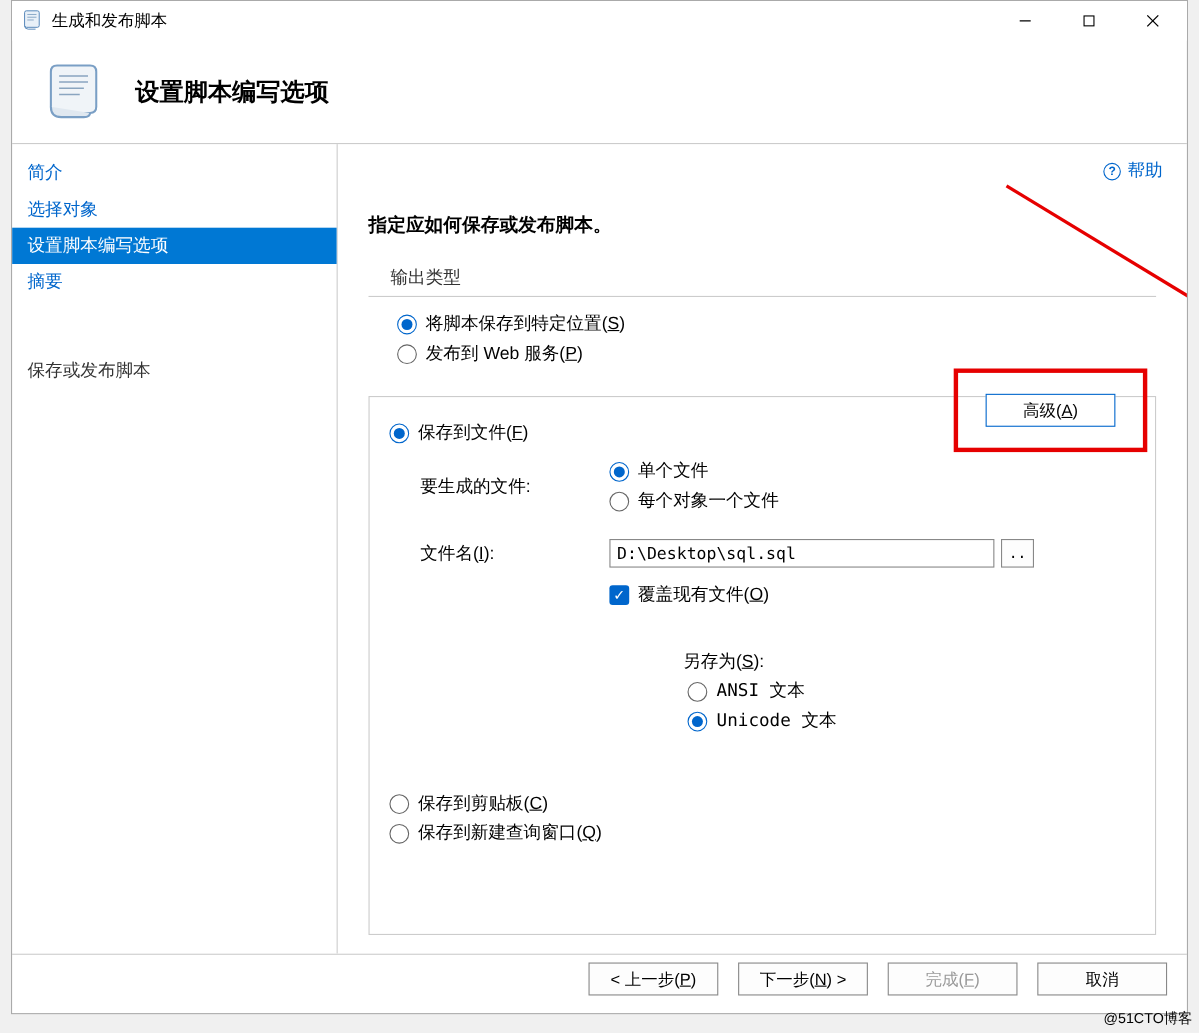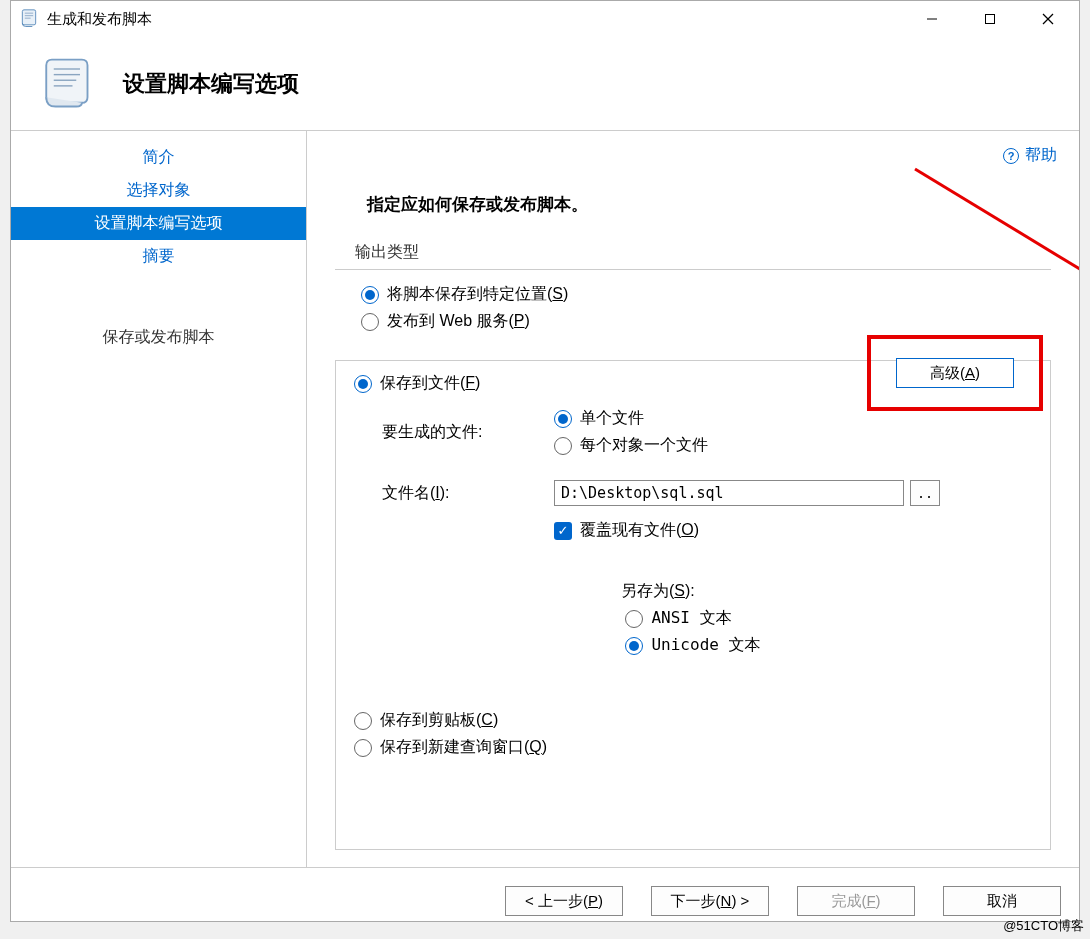--- a/index.html
+++ b/index.html
@@ -13,52 +13,52 @@
 .win-controls { display: flex; }
 .win-btn { width: 58px; height: 32px; display: flex; align-items: center; justify-content: center; color: #000; }
 .win-btn svg { width: 12px; height: 12px; }
 
 .header { height: 94px; border-bottom: 1px solid #ccc; display: flex; align-items: center; padding: 0 24px; }
 .header-icon { width: 60px; height: 60px; margin-right: 28px; }
 .header-title { font-size: 22px; font-weight: bold; color: #000; }
 
 .body { flex: 1; display: flex; overflow: hidden; }
 .sidebar { width: 296px; border-right: 1px solid #ccc; padding-top: 10px; }
-.nav-item { padding: 6px 14px; font-size: 16px; color: #0066cc; cursor: pointer; text-align: center; }
+.nav-item { padding: 6px 14px; font-size: 16px; color: #0066cc; cursor: pointer; }
 .nav-item.active { background: #0078d4; color: #fff; }
 .nav-item.sub { padding-left: 14px; color: #333; margin-top: 48px; }
 
 .content { flex: 1; padding: 18px 28px 10px 28px; position: relative; overflow: hidden; }
 .help-link { position: absolute; right: 22px; top: 14px; color: #0066cc; font-size: 16px; display: flex; align-items: center; gap: 6px; }
 .help-link .q { width: 16px; height: 16px; border: 1.5px solid #0066cc; border-radius: 50%; display: inline-flex; align-items: center; justify-content: center; font-size: 11px; font-weight: bold; }
 
-.instruction { font-size: 17px; font-weight: bold; margin-top: 44px; margin-bottom: 26px; margin-left: 32px; }
+.instruction { font-size: 17px; font-weight: bold; margin-top: 44px; margin-bottom: 26px; }
 
 .group-label { font-size: 16px; color: #333; margin-bottom: 6px; margin-left: 20px; }
 .output-group { border-top: 1px solid #ccc; padding: 8px 0 12px 26px; }
 .radio-line { display: flex; align-items: center; gap: 8px; font-size: 16px; margin: 6px 0; }
 .radio { width: 18px; height: 18px; border: 1.5px solid #666; border-radius: 50%; display: inline-flex; align-items: center; justify-content: center; flex-shrink: 0; }
 .radio.checked { border-color: #0066cc; }
 .radio.checked::after { content: ""; width: 10px; height: 10px; background: #0066cc; border-radius: 50%; }
 .checkbox { width: 18px; height: 18px; border-radius: 3px; display: inline-flex; align-items: center; justify-content: center; flex-shrink: 0; background: #0066cc; color: #fff; font-size: 13px; }
 
-.subgroup { border: 1px solid #ccc; padding: 6px 18px; margin-top: 10px; }
+.subgroup { border: 1px solid #ccc; padding: 16px 18px; margin-top: 10px; }
 .form-row { display: flex; align-items: center; margin: 8px 0; }
 .form-label { width: 200px; font-size: 16px; padding-left: 28px; }
 .form-col2 { flex: 1; }
 .underline { text-decoration: underline; }
 .mono { font-family: "Consolas", monospace; }
 
 .text-input { width: 350px; height: 26px; border: 1px solid #888; padding: 2px 6px; font-family: "Consolas", monospace; font-size: 15px; }
 .browse-btn { width: 30px; height: 26px; border: 1px solid #888; background: #fdfdfd; margin-left: 6px; font-family: monospace; }
 
 .adv-box { position: absolute; right: 36px; top: 204px; width: 176px; height: 76px; border: 4px solid #e60000; display: flex; align-items: center; justify-content: center; }
 .adv-btn { width: 118px; height: 30px; border: 1px solid #0066cc; background: #fff; font-size: 15px; }
 
-.footer { height: 54px; border-top: 1px solid #ccc; padding: 18px 18px; display: flex; justify-content: flex-end; gap: 28px; }
+.footer { height: 54px; border-top: 1px solid #ccc; padding: 7px 18px; display: flex; justify-content: flex-end; gap: 18px; }
 .foot-btn { width: 118px; height: 30px; border: 1px solid #888; background: #fdfdfd; font-size: 15px; }
 .foot-btn:disabled { color: #999; }
 
 .arrow-svg { position: absolute; left: 600px; top: 30px; width: 310px; height: 230px; pointer-events: none; }
 
 .watermark { position: absolute; right: 6px; bottom: 4px; font-size: 13px; color: #000000; }
 </style>
 </head>
 <body>
 

